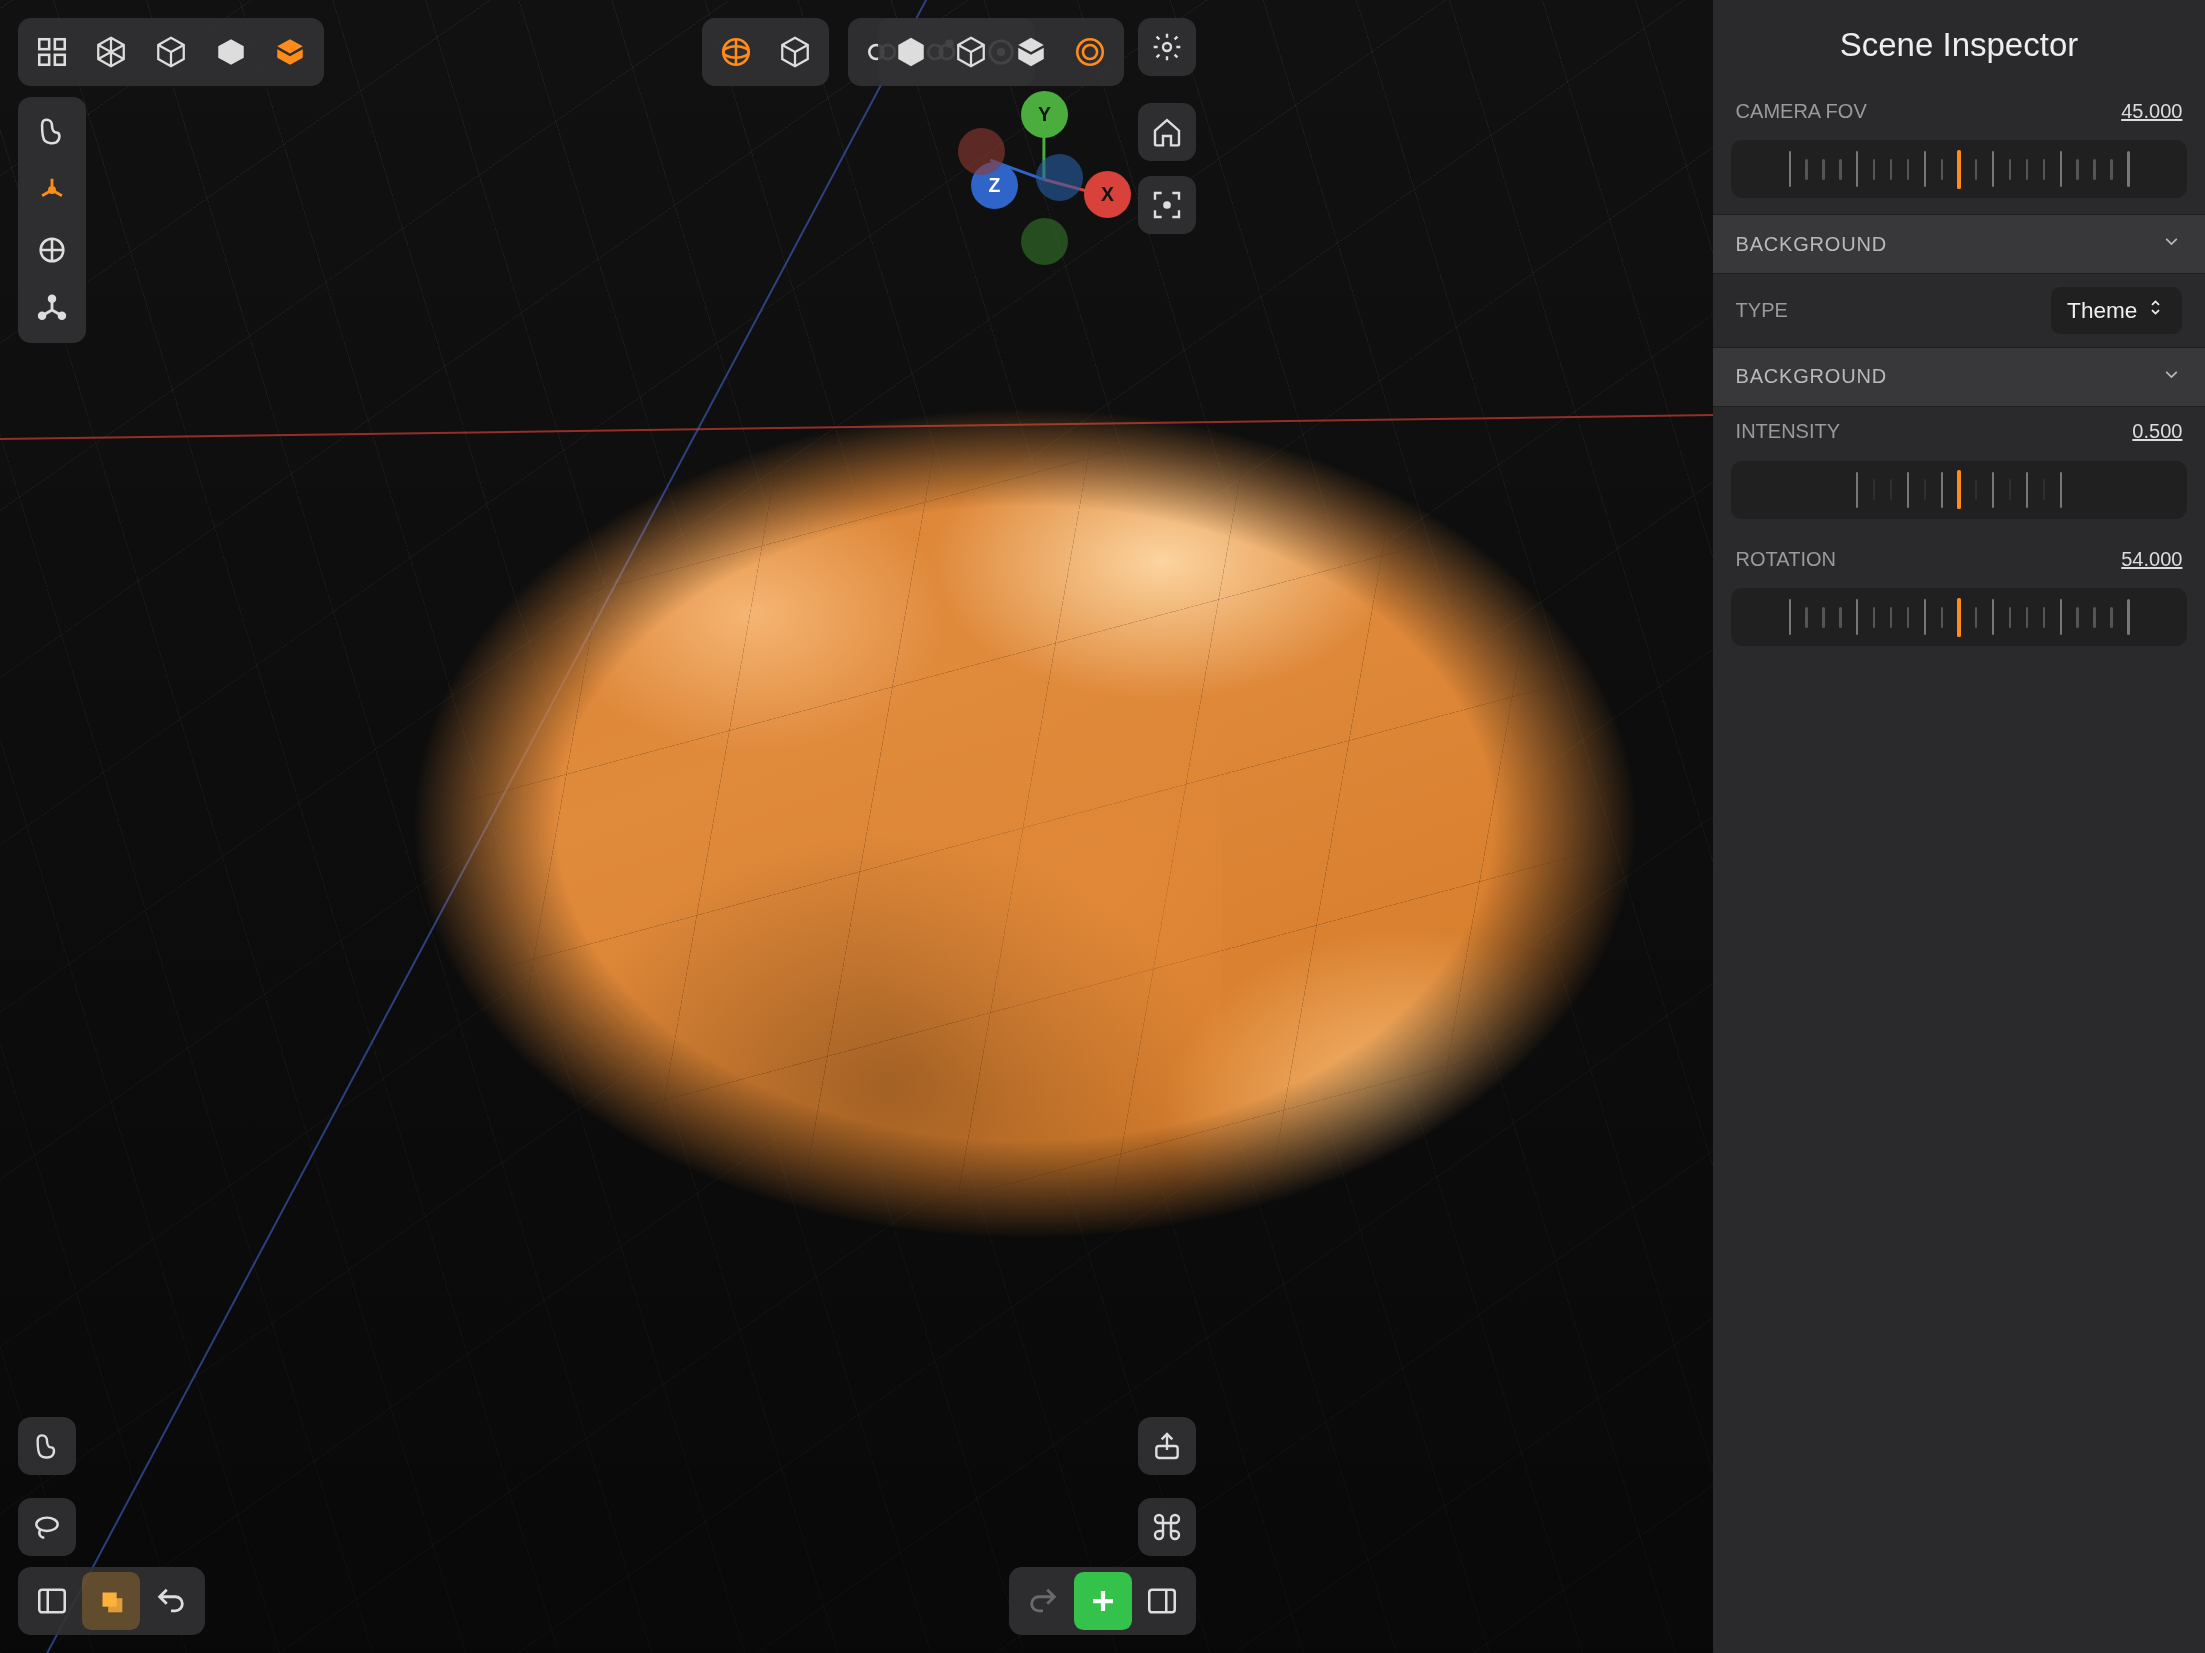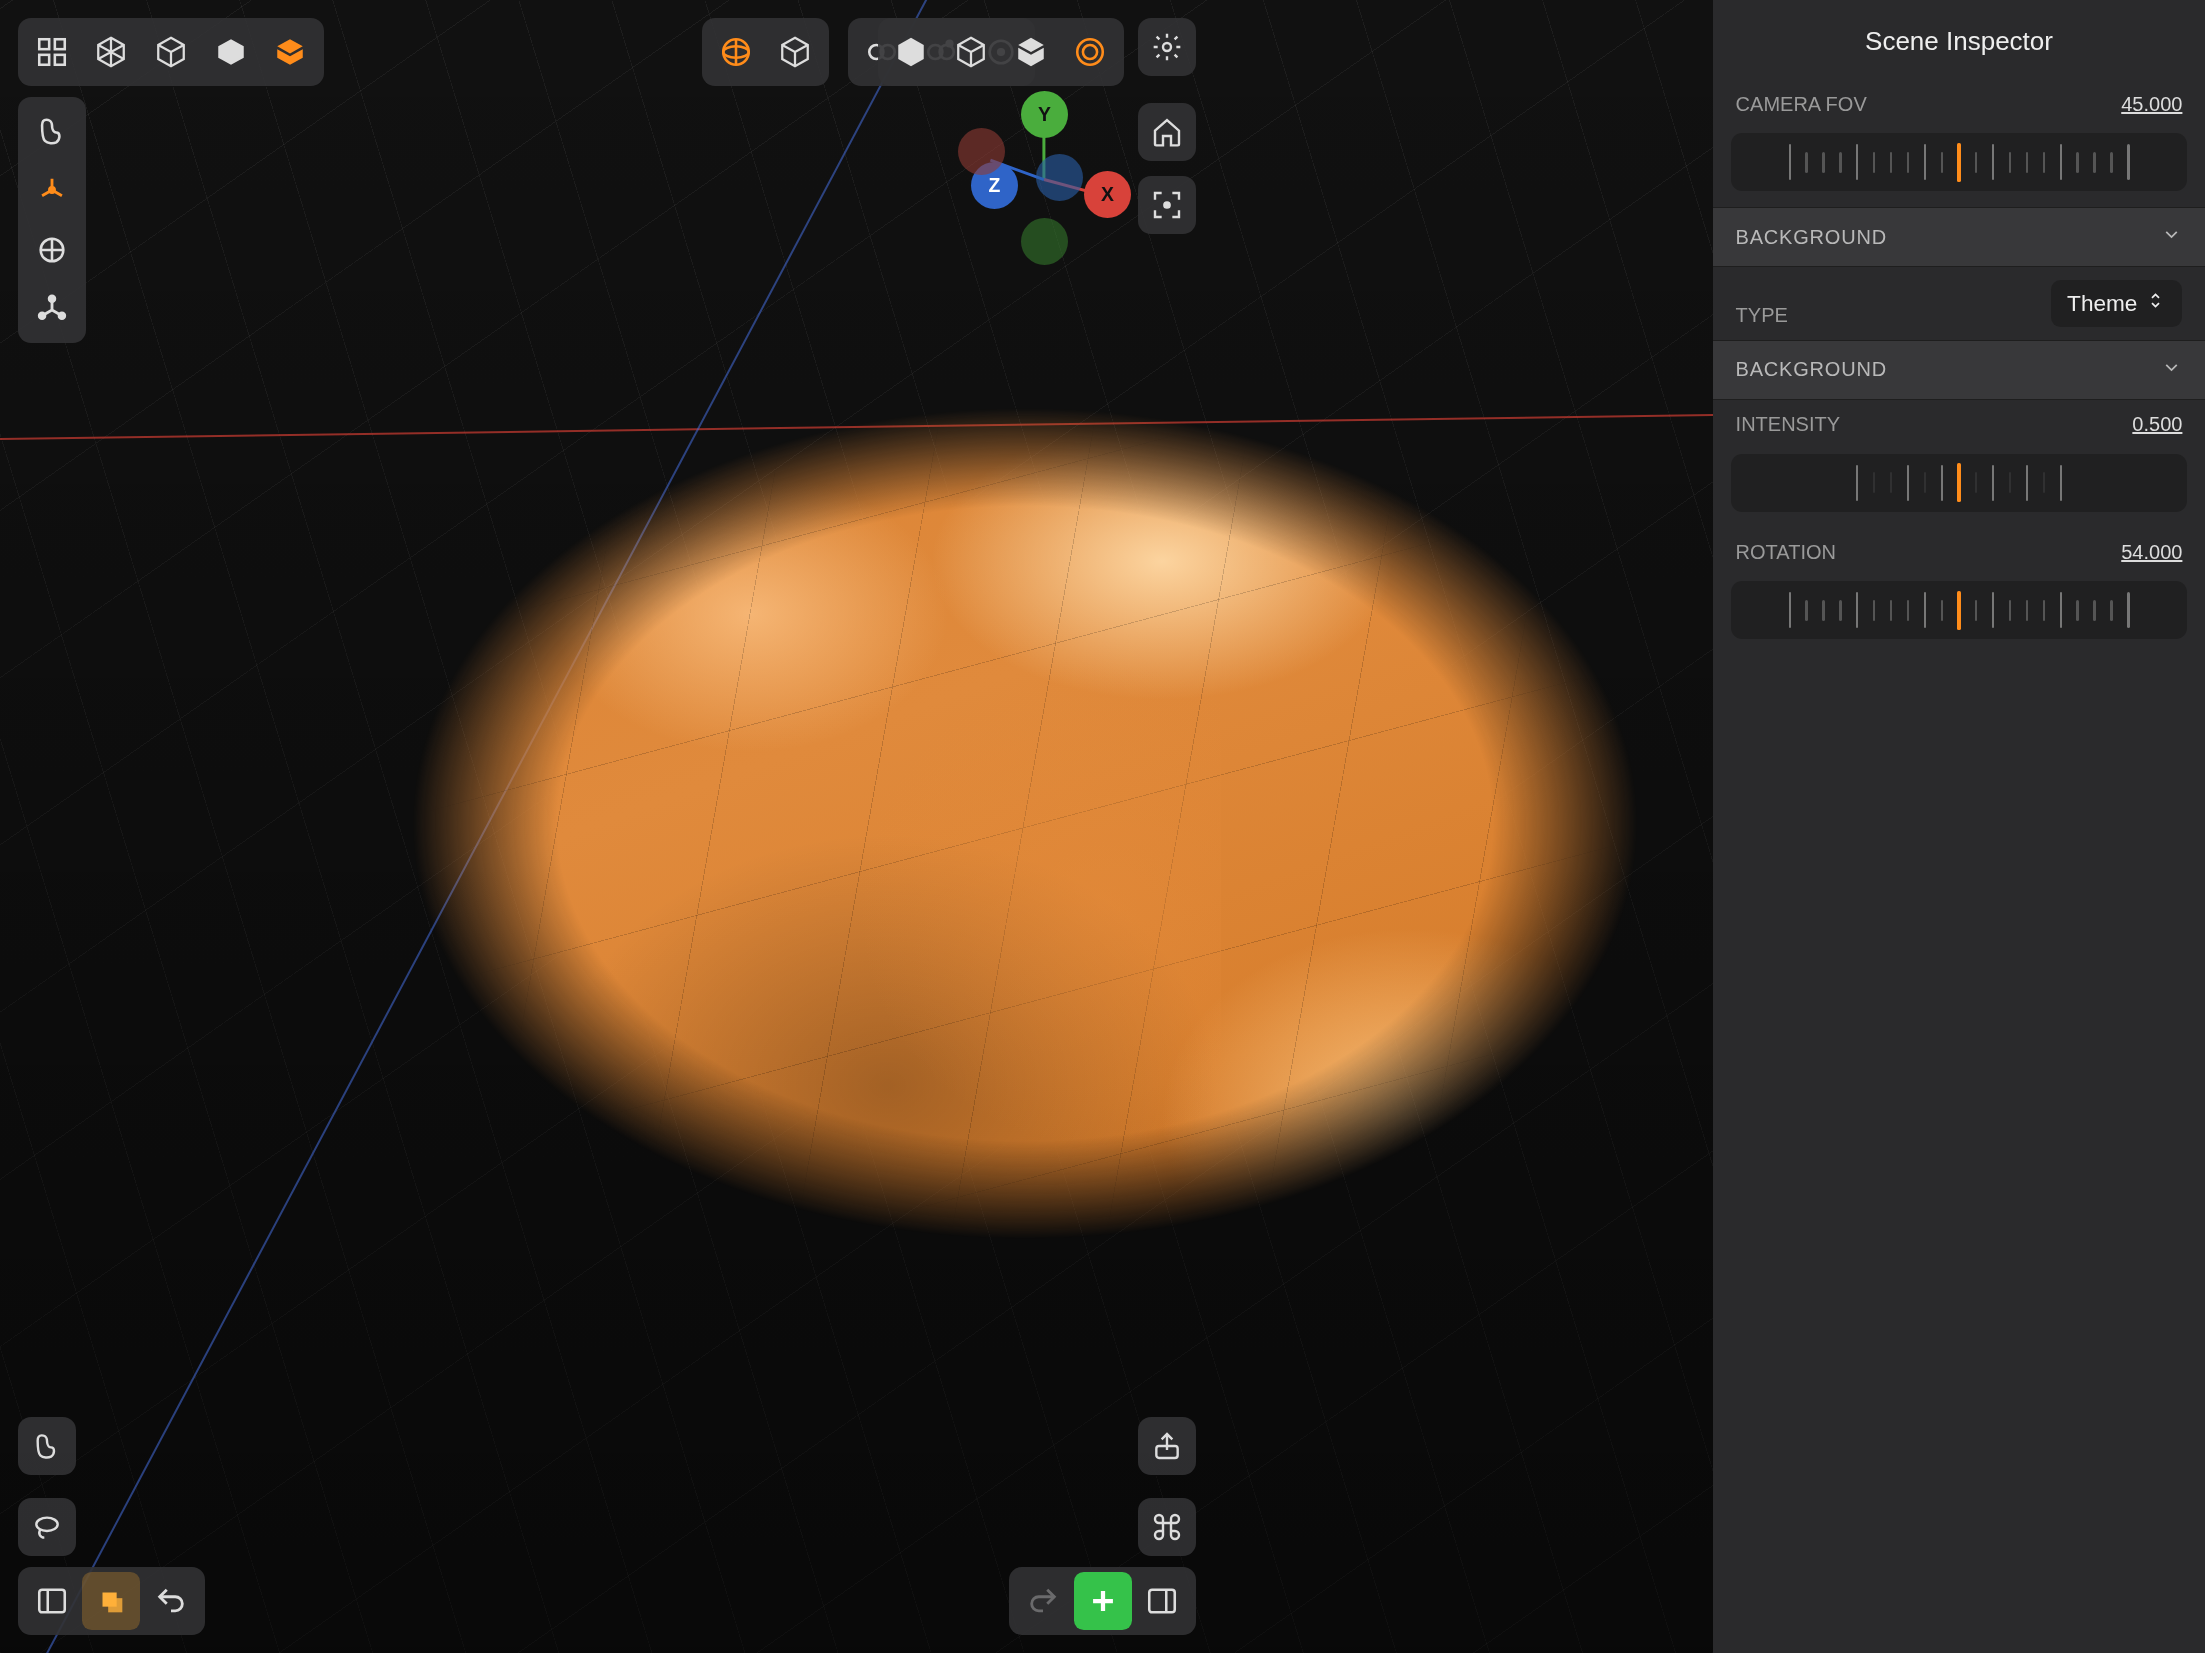--- a/index.html
+++ b/index.html
@@ -112,33 +112,33 @@
     position:absolute; width:47px; height:47px; border-radius:50%;
     display:flex; align-items:center; justify-content:center;
     color:#111; font-weight:700; font-size:19.4px;
   }
   .gizmo .arm {
     position:absolute; background:rgba(200,200,200,0.15); height:3.2px; transform-origin:0 50%;
   }
 
   
   .sb-title {
-    text-align:center; font-size:26px; padding:26px 0 22.6px; color:#eee;
+    text-align:center; font-size:33px; padding:26px 0 22.6px; color:#eee;
   }
   .sb-section-head {
     display:flex; justify-content:space-between; align-items:center;
     padding: 16px 22.6px;
     color:#b9b9b9; letter-spacing:0.8px; font-size:20px;
     background: #38383a;
     border-top:0.8px solid #1e1e1e;
     border-bottom:0.8px solid #1e1e1e;
     cursor:pointer;
   }
   .sb-row {
-    display:flex; justify-content:space-between; align-items:flex-end;
+    display:flex; justify-content:space-between; align-items:center;
     padding: 13px 22.6px;
     color:#9a9a9a; font-size:20px;
   }
   .sb-value { color:#ddd;text-decoration:underline; }
   .slider {
     margin: 4.8px 18px 16px;
     height: 58px;
     background:#202021;
     border-radius: 11.3px;
     position:relative;

